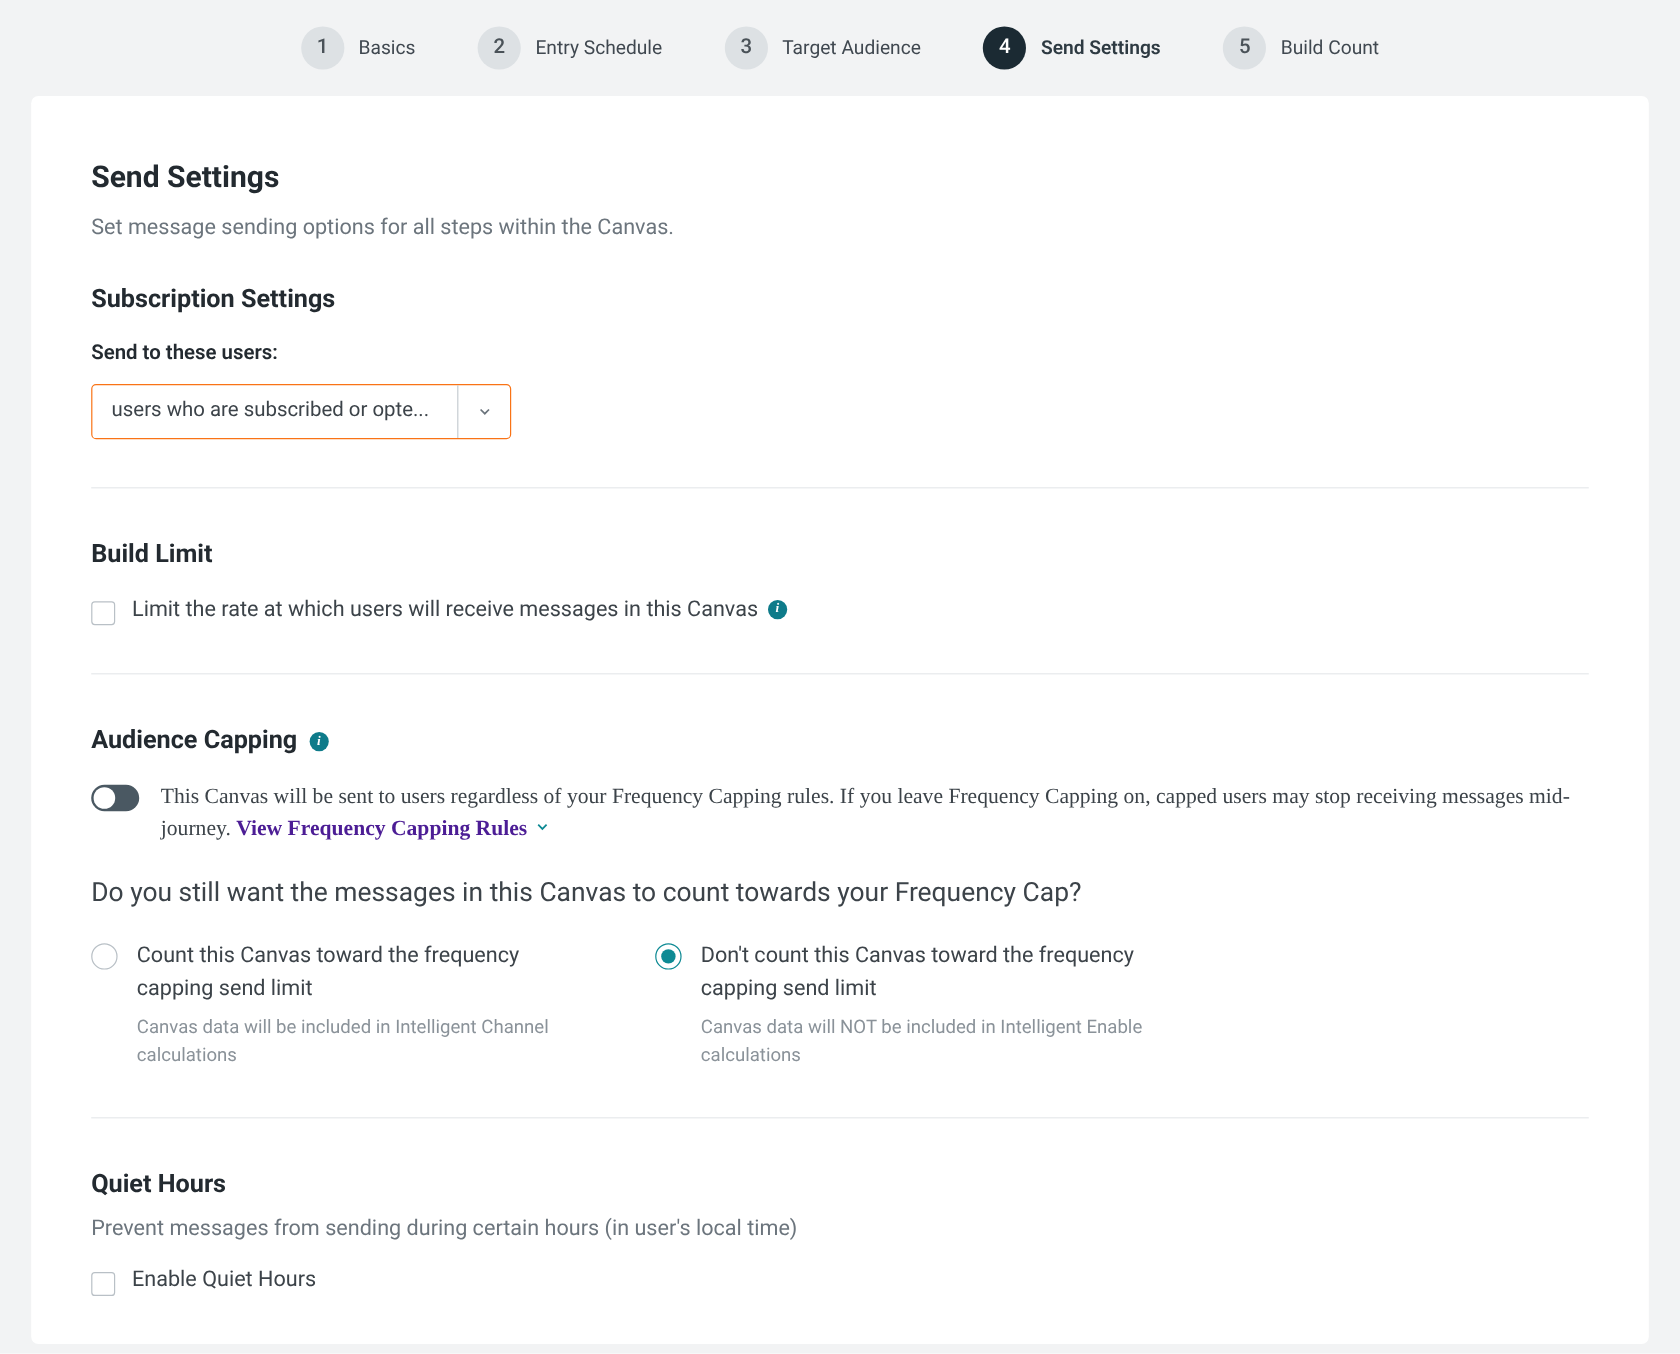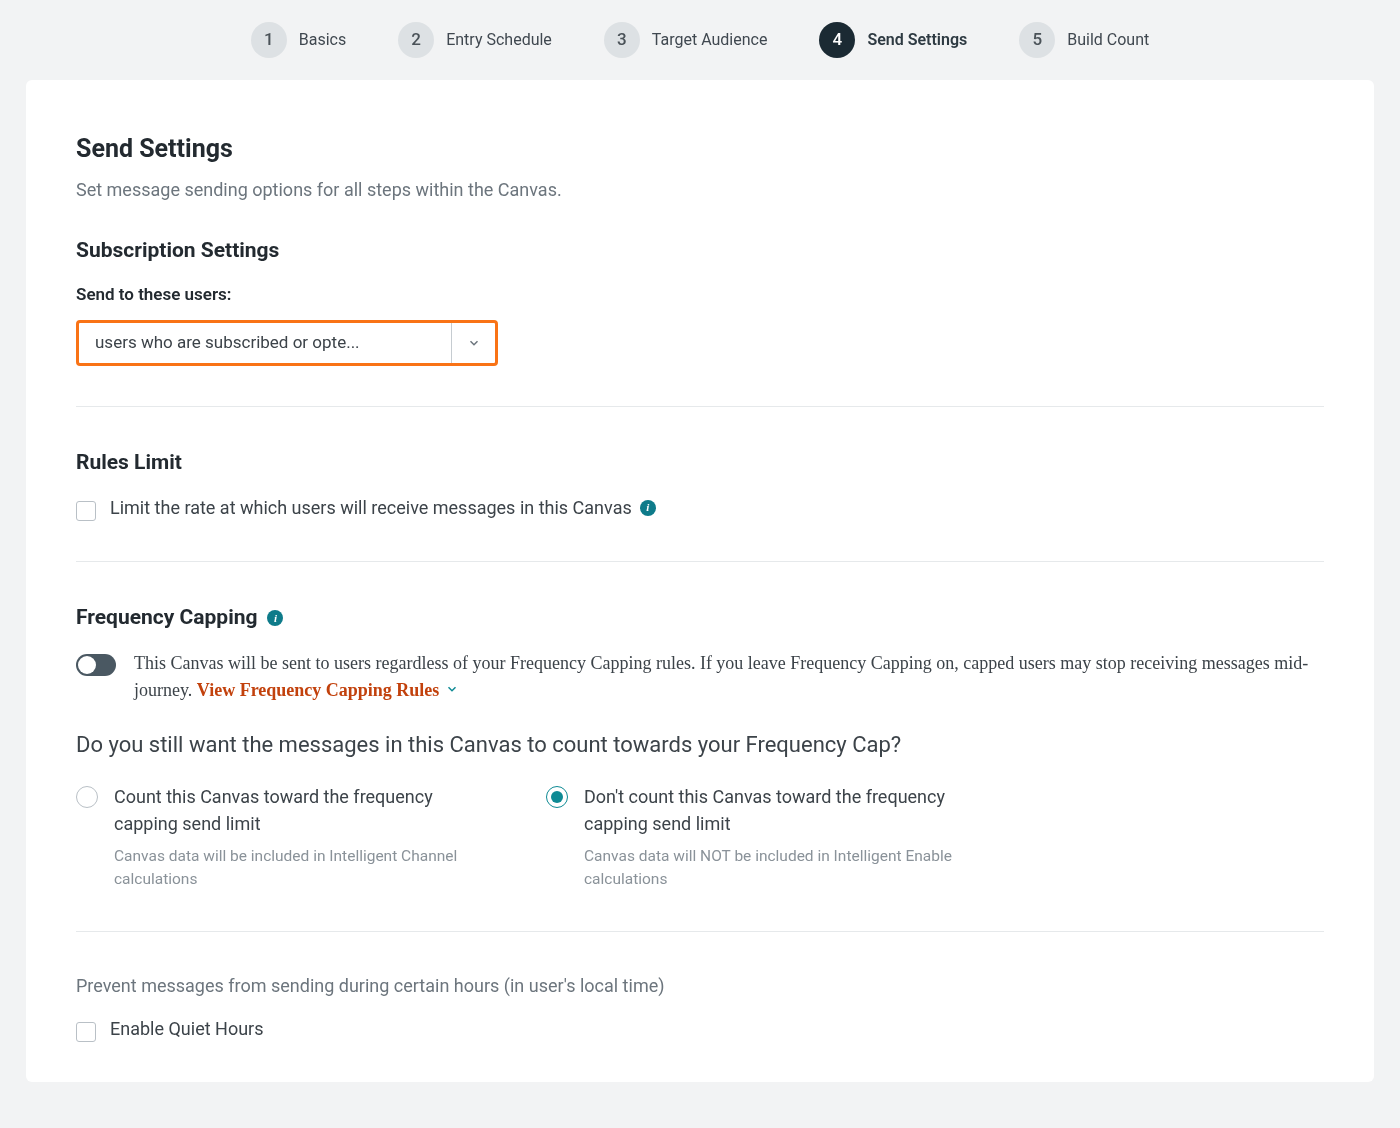--- a/index.html
+++ b/index.html
@@ -34,21 +34,21 @@
   }
 
   h1.section-title { font-size: 25px; font-weight: 700; color: #232a30; margin-bottom: 8px; }
   .section-desc { color: #6c757d; font-size: 18px; margin-bottom: 32px; }
 
   h2.sub-title { font-size: 21px; font-weight: 700; color: #232a30; margin-bottom: 16px; display:flex; align-items:center; gap:10px;}
   .field-label { font-size: 17px; font-weight: 600; color: #232a30; margin-bottom: 12px; }
 
   .select {
     display: flex; align-items: center; justify-content: space-between;
-    width: 422px; height: 46px; border: 3px solid #f97316; border-radius: 4px;
+    width: 350px; height: 46px; border: 1px solid #f97316; border-radius: 4px;
     padding: 0 0 0 16px; color: #3c4349; font-size: 17px; cursor: pointer; background:#fff;
   }
   .select-text { white-space: nowrap; overflow: hidden; text-overflow: ellipsis; flex:1; }
   .select-arrow {
     width: 44px; height: 100%; border-left: 1px solid #c6ccd1;
     display:flex; align-items:center; justify-content:center; color:#6c757d;
   }
 
   hr.divider { border: none; border-top: 1px solid #e6e9eb; margin: 40px 0; }
 
@@ -69,21 +69,21 @@
   .toggle-row { display: flex; gap: 18px; align-items: flex-start; margin-bottom: 24px;}
   .toggle {
     width: 40px; height: 22px; border-radius: 11px; background: #4a5862;
     position: relative; flex-shrink:0; cursor:pointer; margin-top:4px;
   }
   .toggle-knob {
     position: absolute; left: 2px; top: 2px; width: 18px; height: 18px;
     background: #fff; border-radius: 50%;
   }
   .toggle-desc { color: #3c4349; font-size: 18px; font-family: Liberation Serif, serif; }
-  .link { color: #c2410c; font-weight: 600; cursor:pointer; display:inline-flex; align-items:center; gap:6px;}
+  .link { color: #4c1d95; font-weight: 600; cursor:pointer; display:inline-flex; align-items:center; gap:6px;}
   .chevron-down { display:inline-block; }
 
   .question { color: #3c4349; font-size: 22px; margin-bottom: 22px; }
 
   .radio-grid { display: flex; gap: 50px; }
   .radio-option { display: flex; gap: 16px; align-items: flex-start; width: 420px; }
   .radio {
     width: 22px; height: 22px; border-radius: 50%; border: 1.5px solid #b9c0c6;
     flex-shrink:0; margin-top:3px; display:flex; align-items:center; justify-content:center;
     cursor:pointer; background:#fff;
@@ -134,33 +134,33 @@
       <span class="select-text">users who are subscribed or opte...</span>
       <span class="select-arrow">
         <svg class="chev" viewBox="0 0 24 24" fill="none" stroke="currentColor" stroke-width="2.5">
             <polyline points="6 9 12 15 18 9"></polyline>
           </svg>
       </span>
     </div>
 
     <hr class="divider">
 
-    <h2 class="sub-title">Rules Limit</h2>
+    <h2 class="sub-title">Build Limit</h2>
     <div class="checkbox-row">
       <div class="checkbox"></div>
       <div class="checkbox-label">
         <span>Limit the rate at which users will receive messages in this Canvas</span>
         <span class="info-icon">i</span>
       </div>
     </div>
 
     <hr class="divider">
 
     <h2 class="sub-title">
-      <span>Frequency Capping</span>
+      <span>Audience Capping</span>
       <span class="info-icon">i</span>
     </h2>
 
     <div class="toggle-row">
       <div class="toggle">
         <div class="toggle-knob"></div>
       </div>
       <div class="toggle-desc">
         <span>This Canvas will be sent to users regardless of your Frequency Capping rules. If you leave Frequency Capping on, capped users may stop receiving messages mid-journey.  </span>
         <span class="link">
@@ -188,20 +188,21 @@
         <div class="radio selected"></div>
         <div>
           <div class="radio-label">Don't count this Canvas toward the frequency capping send limit</div>
           <div class="radio-hint">Canvas data will NOT be included in Intelligent Enable calculations</div>
         </div>
       </div>
     </div>
 
     <hr class="divider">
 
+    <h2 class="sub-title" style="margin-bottom:6px;">Quiet Hours</h2>
     <div class="section-desc" style="margin-bottom:16px;">Prevent messages from sending during certain hours (in user's local time)</div>
     <div class="checkbox-row">
       <div class="checkbox"></div>
       <div class="checkbox-label">Enable Quiet Hours</div>
     </div>
 
   </div>
 </div>
 
 </body></html>

